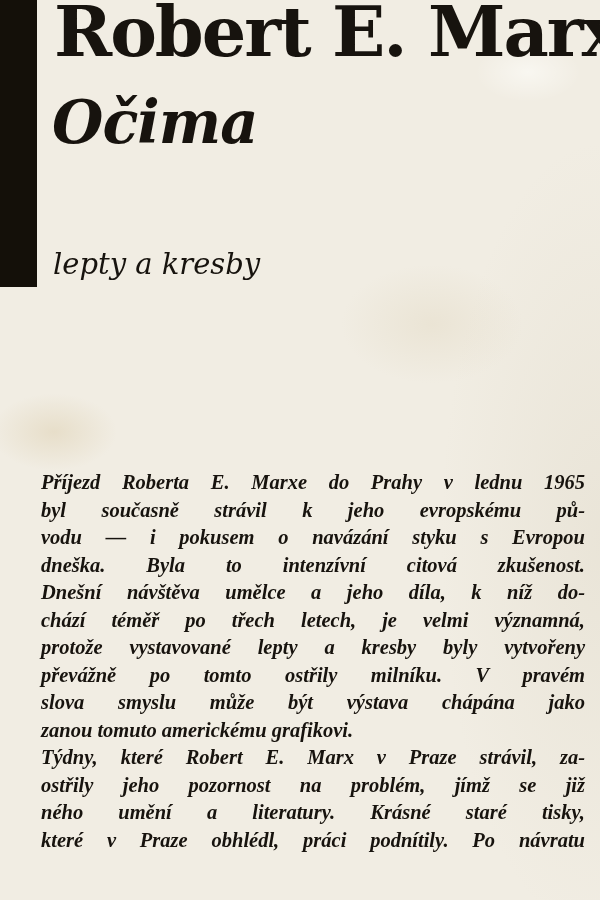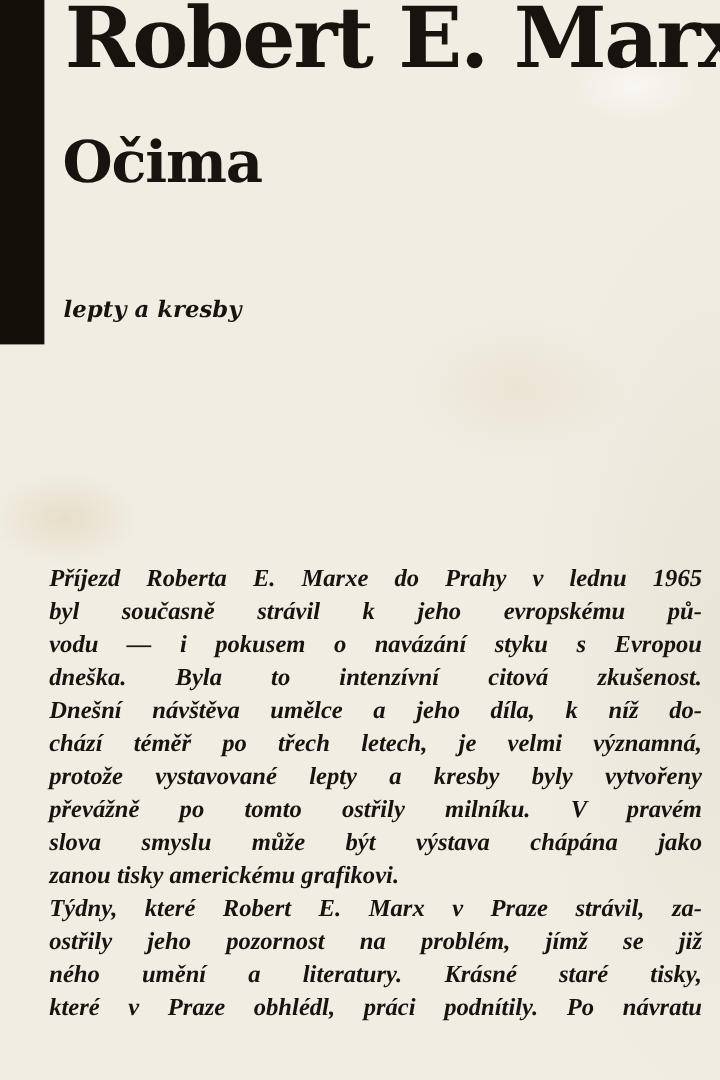--- a/index.html
+++ b/index.html
@@ -40,33 +40,34 @@
     font-size: 70px;
     font-weight: 700;
     letter-spacing: -2px;
     line-height: 1;
     white-space: nowrap;
   }
 
   .title {
     position: absolute;
     left: 52px;
-    top: 103px;
-    font-size: 48px;
+    top: 90px;
+    font-size: 59px;
     font-weight: 700;
     line-height: 66px;
     letter-spacing: -1px;
+    font-style: italic;
   }
 
   .subtitle {
     position: absolute;
     left: 53px;
     top: 247px;
-    font-size: 19px;
-    font-weight: 700;
+    font-size: 29px;
+    font-weight: 400;
     font-style: italic;
   }
 
   .body-text {
     position: absolute;
     left: 41px;
     right: 15px;
     top: 469px;
     font-size: 20.5px;
     font-weight: 700;
@@ -102,19 +103,19 @@
   <div class="body-text">
       <div class="line">Příjezd Roberta E. Marxe do Prahy v lednu 1965</div>
       <div class="line">byl současně strávil k jeho evropskému pů-</div>
       <div class="line">vodu — i pokusem o navázání styku s Evropou</div>
       <div class="line">dneška. Byla to intenzívní citová zkušenost.</div>
       <div class="line">Dnešní návštěva umělce a jeho díla, k níž do-</div>
       <div class="line">chází téměř po třech letech, je velmi významná,</div>
       <div class="line">protože vystavované lepty a kresby byly vytvořeny</div>
       <div class="line">převážně po tomto ostřily milníku. V pravém</div>
       <div class="line">slova smyslu může být výstava chápána jako</div>
-      <div class="line last">zanou tisky americkému grafikovi.</div>
+      <div class="line last">zanou tomuto americkému grafikovi.</div>
       <div class="line">Týdny, které Robert E. Marx v Praze strávil, za-</div>
       <div class="line">ostřily jeho pozornost na problém, jímž se již</div>
       <div class="line">ného umění a literatury. Krásné staré tisky,</div>
       <div class="line">které v Praze obhlédl, práci podnítily. Po návratu</div>
     </div>
 </div>
 
 </body></html>

